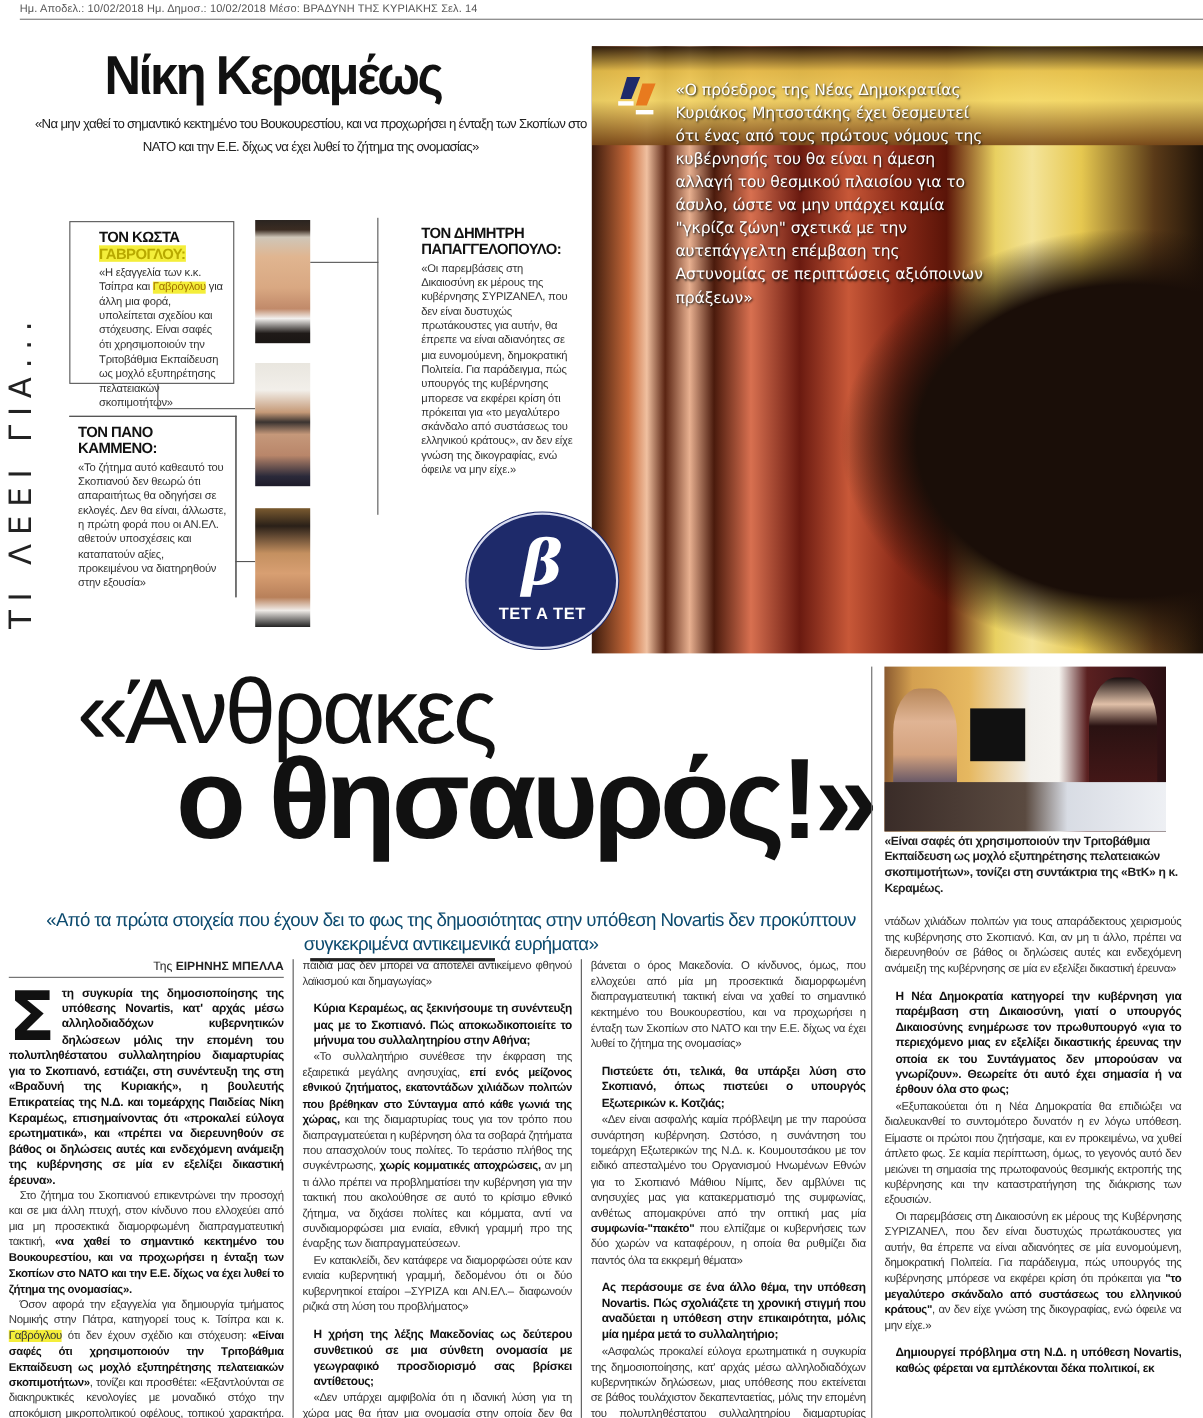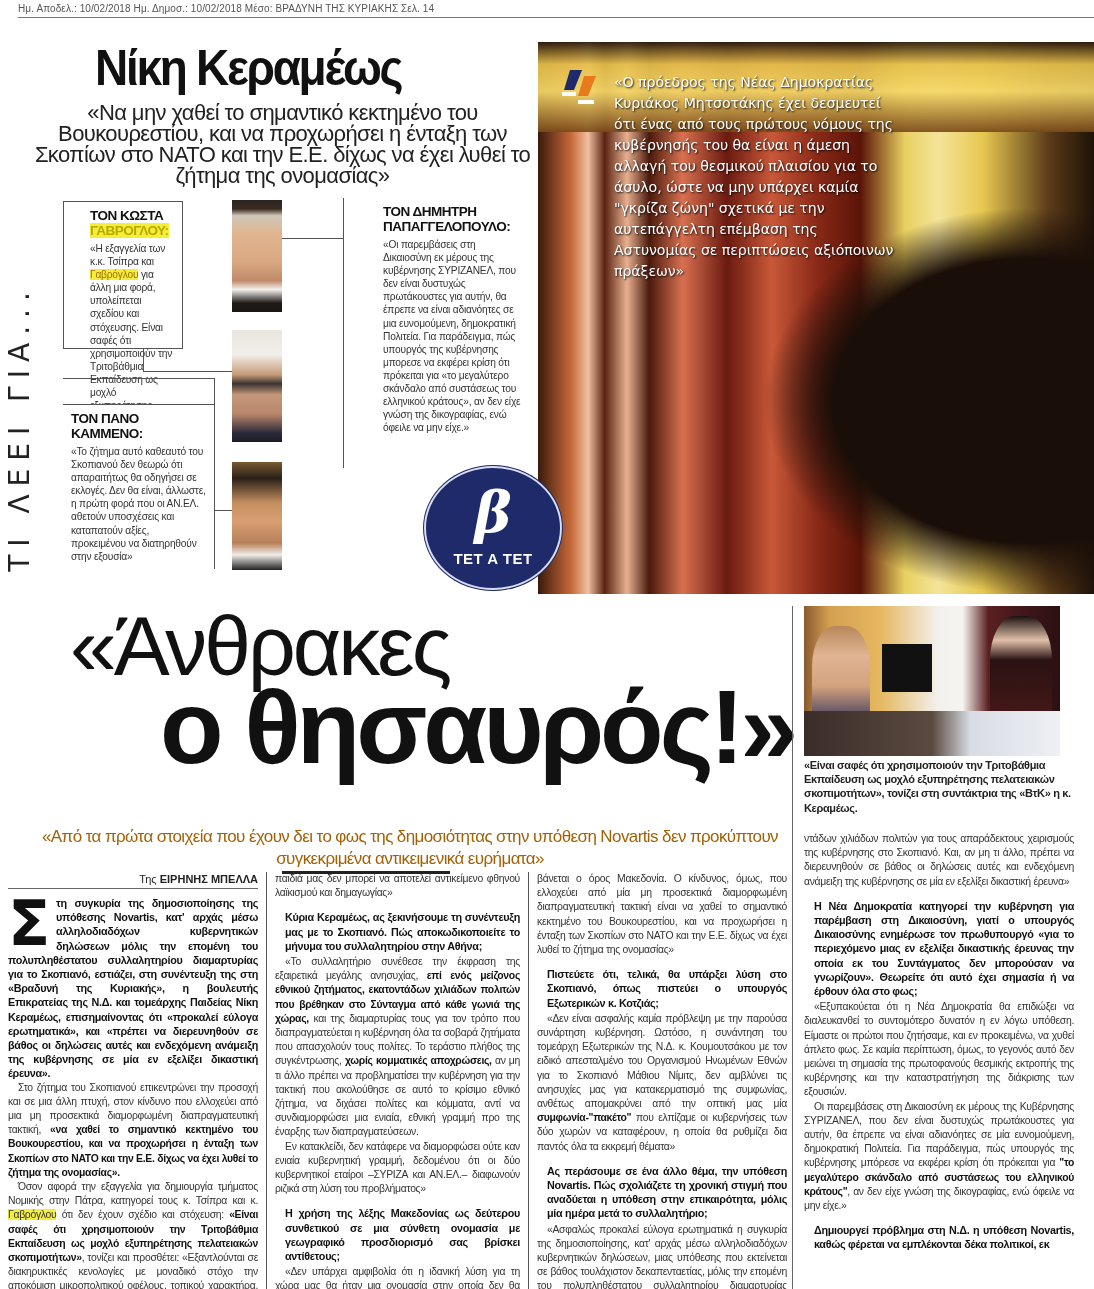--- a/index.html
+++ b/index.html
@@ -2,33 +2,33 @@
 <html><head>
 <meta charset="utf-8">
 <style>
   * { box-sizing: border-box; margin: 0; padding: 0; }
   html, body { width: 1094px; height: 1289px; background: #fff; overflow: hidden; }
   body { position: relative; font-family: "Liberation Sans", sans-serif; color: #1a1a1a; }
 
   .meta-bar { position: absolute; left: 18px; top: 2px; width: 1088px; height: 16px; font-size: 10px; color: #555; border-bottom: 1.5px solid #777; line-height: 14px; letter-spacing: 0.1px; }
 
   .name-title { position: absolute; left: 95px; top: 42px; font-size: 50px; font-weight: bold; letter-spacing: -2.5px; line-height: 52px; color: #111; transform: scaleX(0.92); transform-origin: left top; }
-  .lead-quote { position: absolute; left: 30px; top: 102px; width: 505px; text-align: center; font-size: 22px; line-height: 21px; letter-spacing: -0.6px; color: #222; }
+  .lead-quote { position: absolute; left: 30px; top: 102px; width: 505px; text-align: center; font-size: 12px; line-height: 21px; letter-spacing: -0.6px; color: #222; }
 
   .vertical-label { position: absolute; left: 4px; top: 268px; width: 30px; height: 320px; }
   .vertical-label span { position: absolute; left: 50%; top: 50%; transform: translate(-50%,-50%) rotate(-90deg); white-space: nowrap; font-size: 28px; letter-spacing: 8px; color: #222; font-family: "DejaVu Sans", sans-serif; }
 
   .qbox { position: absolute; border: 1px solid #555; background: #fff; padding: 6px 8px; }
   .qbox .qname { font-weight: bold; font-size: 13.5px; line-height: 15px; letter-spacing: -0.5px; color: #111; }
   .qbox .qname .hl { background: #f4ee3a; color: #b8a900; }
   .qbox .qtext { font-size: 10.2px; line-height: 13.1px; color: #333; letter-spacing: -0.2px; margin-top: 4px; }
   .qtext .hl { background: #f4ee3a; color: #a07000; }
 
-  .box-gavroglou { left: 63px; top: 201px; width: 120px; height: 148px; padding-left: 26px; }
-  .box-kammenos { left: 63px; top: 378px; width: 152px; height: 165px; border-bottom: none; border-left: none; margin-top: 26px; }
+  .box-gavroglou { left: 63px; top: 201px; width: 150px; height: 148px; padding-left: 26px; }
+  .box-kammenos { left: 63px; top: 378px; width: 152px; height: 165px; border-bottom: none; border-left: none; }
   .box-papagg { left: 343px; top: 198px; width: 190px; height: 270px; border: none; border-left: 1px solid #555; padding-left: 39px; }
 
   .connector { position: absolute; background: #555; }
 
   .portrait { position: absolute; width: 50px; overflow: hidden; }
   .portrait-1 { left: 232px; top: 200px; height: 112px; background: linear-gradient(180deg,#2a2420 0%,#3b2c22 8%,#cfc6b8 14%,#e0b590 30%,#d9a882 55%,#c18a6a 72%,#f2f0ee 80%,#1f1a18 92%,#1a1614 100%); }
   .portrait-2 { left: 232px; top: 330px; height: 112px; background: linear-gradient(180deg,#e9e6df 0%,#f2efea 22%,#c59a78 40%,#3a3330 48%,#c5987a 58%,#b9866a 75%,#2b2a3a 92%,#1d1b2a 100%); }
   .portrait-3 { left: 232px; top: 462px; height: 108px; background: linear-gradient(180deg,#7a5a30 0%,#2a2018 15%,#c49060 38%,#d89f72 55%,#b8805a 75%,#f0ece8 86%,#222 100%); }
 
   .hero-photo { position: absolute; left: 538px; top: 42px; width: 556px; height: 552px; overflow: hidden;
@@ -39,21 +39,21 @@
   .hero-photo .beam { position: absolute; left: 0; top: 0; width: 100%; height: 90px; background: linear-gradient(180deg,#2a1a0c 0%,#e6c04c 25%,#f4d868 55%,#7a4a1a 100%); opacity: 0.92; }
   .hero-quote-icon { position: absolute; left: 22px; top: 24px; width: 44px; height: 44px; }
   .hero-quote { position: absolute; left: 76px; top: 30px; width: 280px; color: #fff; font-size: 14.2px; line-height: 21px; letter-spacing: -0.1px; text-shadow: 1px 1px 2px rgba(0,0,0,0.9); font-family: "DejaVu Sans", sans-serif; }
 
   .tet-badge { position: absolute; left: 424px; top: 466px; width: 138px; height: 124px; border-radius: 50%; background: #1e2a6a; border: 2px solid #d8dcf0; box-shadow: 0 0 0 1px #1e2a6a; }
   .tet-badge .beta { position: absolute; left: 0; right: 0; top: 14px; text-align: center; font-size: 56px; font-weight: bold; color: #fff; font-family: "DejaVu Serif", serif; line-height: 60px; font-style: italic; }
   .tet-badge .tet-label { position: absolute; left: 0; right: 0; top: 82px; text-align: center; font-size: 15px; font-weight: bold; color: #fff; letter-spacing: 0.5px; }
 
   .main-headline-1 { position: absolute; left: 70px; top: 600px; font-size: 84px; line-height: 92px; letter-spacing: -3px; color: #111; font-weight: normal; }
   .main-headline-2 { position: absolute; left: 160px; top: 668px; font-size: 104px; line-height: 118px; letter-spacing: -4px; color: #111; font-weight: bold; }
-  .sub-headline { position: absolute; left: 40px; top: 826px; width: 740px; text-align: center; font-size: 17px; line-height: 22px; letter-spacing: -0.6px; color: #a16207; }
+  .sub-headline { position: absolute; left: 40px; top: 826px; width: 740px; text-align: center; font-size: 17px; line-height: 22px; letter-spacing: -0.6px; color: #0c4a6e; }
   .sub-underline { position: absolute; left: 282px; top: 871px; width: 168px; height: 3px; background: #222; }
 
   .side-photo { position: absolute; left: 804px; top: 606px; width: 256px; height: 150px; overflow: hidden;
     background: linear-gradient(90deg,#8a5a30 0%,#d4a050 10%,#e6b860 30%,#f2f0ec 52%,#f6f4f0 62%,#5a2020 72%,#3a1418 90%,#2a1012 100%); }
   .side-photo .desk { position: absolute; left: 0; bottom: 0; width: 100%; height: 45px; background: linear-gradient(90deg,#3a2c28 0%,#5a4a40 50%,#d8dce4 65%,#eef0f4 100%); }
   .side-photo .monitor { position: absolute; left: 78px; top: 38px; width: 50px; height: 48px; background: #111; }
   .side-photo .person-left { position: absolute; left: 8px; top: 20px; width: 58px; height: 100px; border-radius: 40% 40% 10% 10%; background: linear-gradient(180deg,#b8885a 0%,#e0b494 30%,#d4a27e 60%,#2a2e5a 100%); }
   .side-photo .person-right { position: absolute; left: 186px; top: 10px; width: 62px; height: 110px; border-radius: 40% 40% 10% 10%; background: linear-gradient(180deg,#1a1010 0%,#e0c0a8 22%,#2a1212 40%,#4a1818 100%); }
   .side-caption { position: absolute; left: 804px; top: 758px; width: 270px; font-size: 11px; line-height: 14.2px; font-weight: bold; color: #222; letter-spacing: -0.35px; }
   .right-rule { position: absolute; left: 792px; top: 606px; width: 1px; height: 683px; background: #666; }

